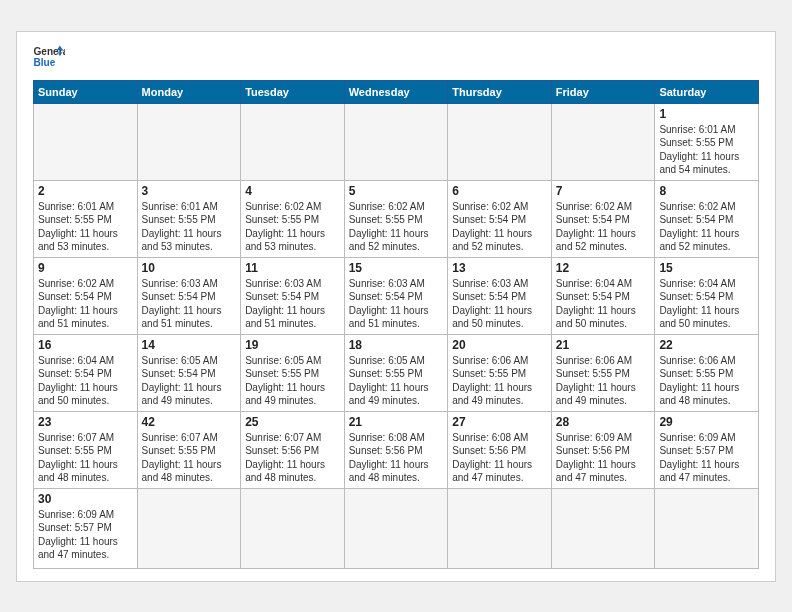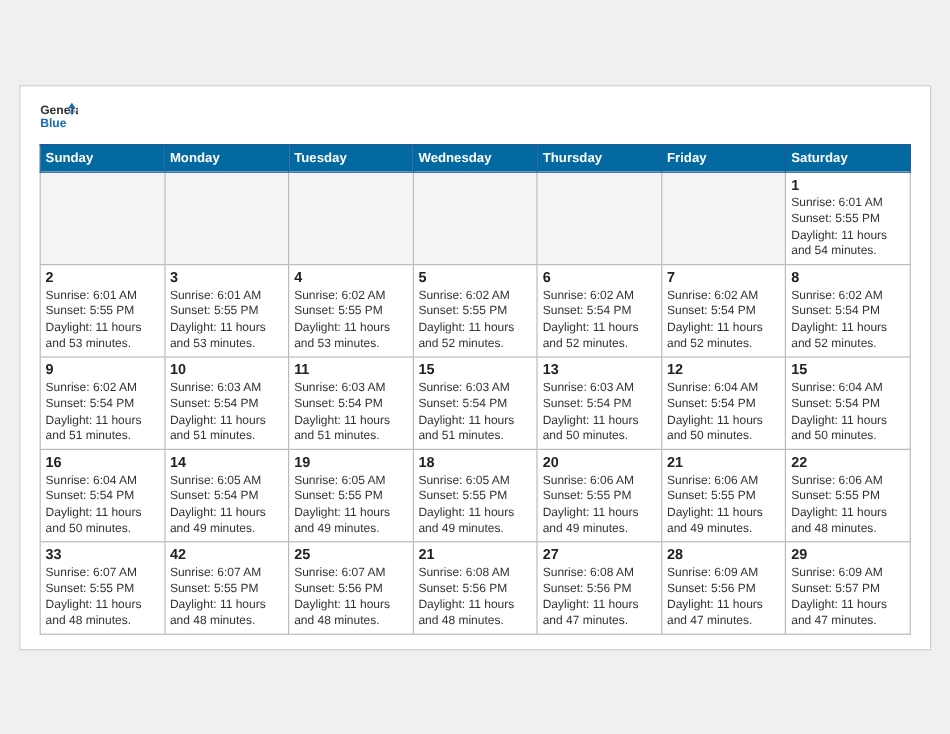--- a/index.html
+++ b/index.html
@@ -218,21 +218,21 @@
             <span class="day-num">21</span>
             <div class="day-info">Sunrise: 6:06 AM<br>Sunset: 5:55 PM<br>Daylight: 11 hours<br>and 49 minutes.</div>
           </td>
           <td>
             <span class="day-num">22</span>
             <div class="day-info">Sunrise: 6:06 AM<br>Sunset: 5:55 PM<br>Daylight: 11 hours<br>and 48 minutes.</div>
           </td>
         </tr>
         <tr>
           <td>
-            <span class="day-num">33</span>
+            <span class="day-num">23</span>
             <div class="day-info">Sunrise: 6:07 AM<br>Sunset: 5:55 PM<br>Daylight: 11 hours<br>and 48 minutes.</div>
           </td>
           <td>
             <span class="day-num">42</span>
             <div class="day-info">Sunrise: 6:07 AM<br>Sunset: 5:55 PM<br>Daylight: 11 hours<br>and 48 minutes.</div>
           </td>
           <td>
             <span class="day-num">25</span>
             <div class="day-info">Sunrise: 6:07 AM<br>Sunset: 5:56 PM<br>Daylight: 11 hours<br>and 48 minutes.</div>
           </td>
@@ -245,16 +245,28 @@
             <div class="day-info">Sunrise: 6:08 AM<br>Sunset: 5:56 PM<br>Daylight: 11 hours<br>and 47 minutes.</div>
           </td>
           <td>
             <span class="day-num">28</span>
             <div class="day-info">Sunrise: 6:09 AM<br>Sunset: 5:56 PM<br>Daylight: 11 hours<br>and 47 minutes.</div>
           </td>
           <td>
             <span class="day-num">29</span>
             <div class="day-info">Sunrise: 6:09 AM<br>Sunset: 5:57 PM<br>Daylight: 11 hours<br>and 47 minutes.</div>
           </td>
+        </tr>
+        <tr>
+          <td class="last-row">
+            <span class="day-num">30</span>
+            <div class="day-info">Sunrise: 6:09 AM<br>Sunset: 5:57 PM<br>Daylight: 11 hours<br>and 47 minutes.</div>
+          </td>
+          <td class="empty last-row"></td>
+          <td class="empty last-row"></td>
+          <td class="empty last-row"></td>
+          <td class="empty last-row"></td>
+          <td class="empty last-row"></td>
+          <td class="empty last-row"></td>
         </tr>
       </tbody>
   </table>
 </div>
 
 </body></html>

